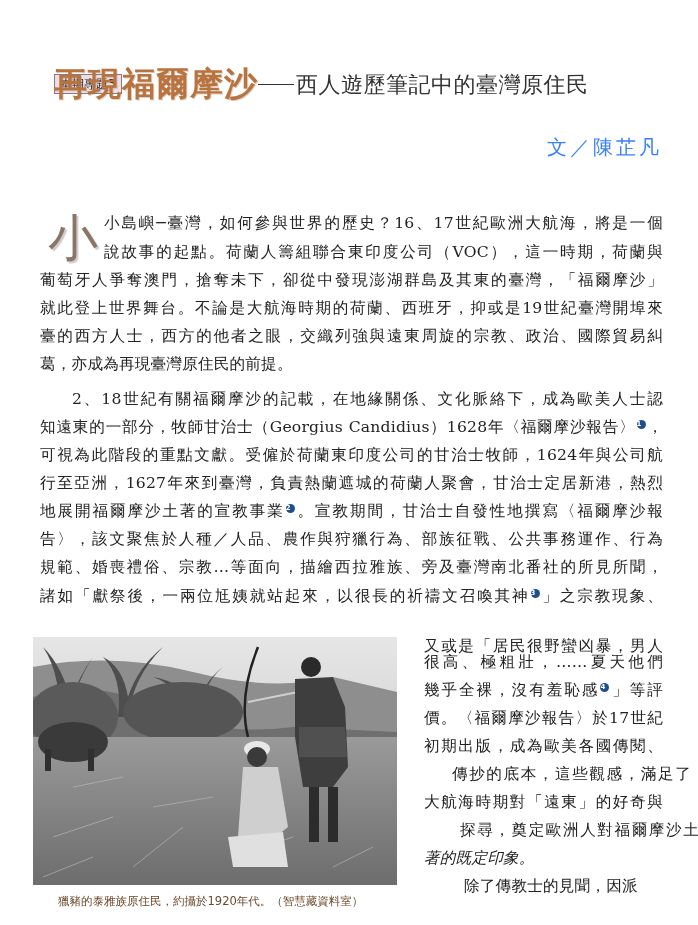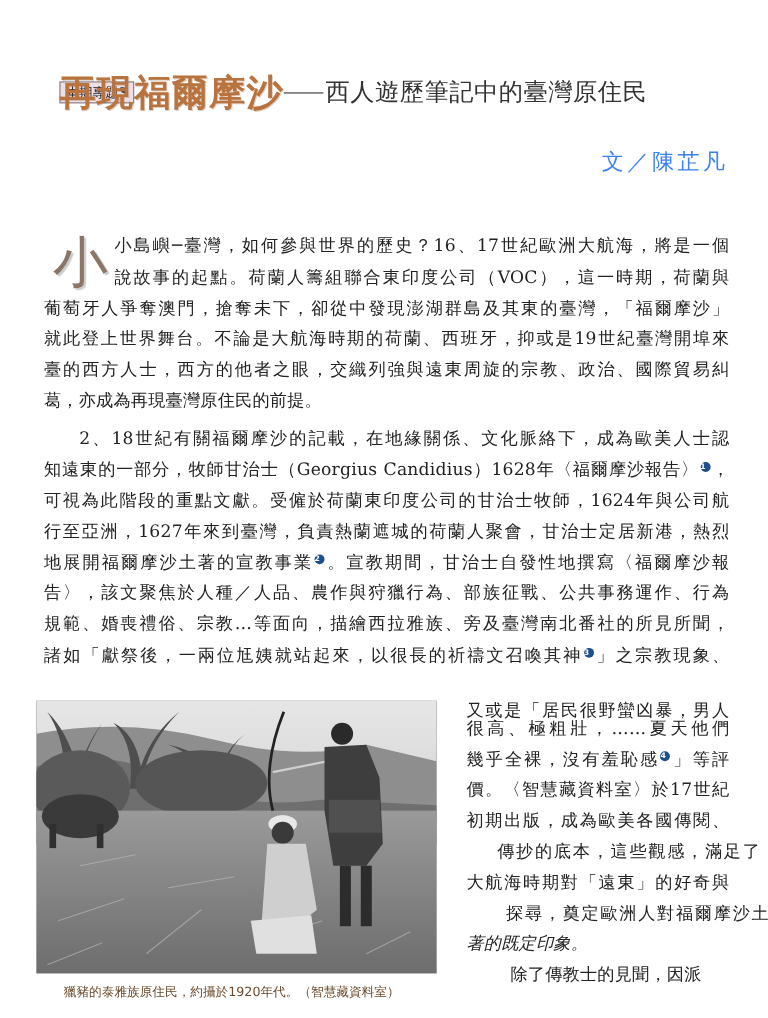--- a/index.html
+++ b/index.html
@@ -60,21 +60,21 @@
     <div class="abs line indent" style="top: 500px;"><span>地展開福爾摩沙土著的宣教事業</span><span class="note">2</span><span>。宣教期間，甘治士自發性地撰寫〈福爾摩沙報</span></div>
     <div class="abs line indent" style="top: 528px;"><span>告〉，該文聚焦於人種／人品、農作與狩獵行為、部族征戰、公共事務運作、行為</span></div>
     <div class="abs line indent" style="top: 556px;"><span>規範、婚喪禮俗、宗教…等面向，描繪西拉雅族、旁及臺灣南北番社的所見所聞，</span></div>
     <div class="abs line indent" style="top: 585px;"><span>諸如「獻祭後，一兩位尪姨就站起來，以很長的祈禱文召喚其神</span><span class="note">3</span><span>」之宗教現象、</span></div>
   </div>
 
 <div id="col">
     <div class="abs line col" style="top: 623px; margin-top: 12px;"><span>又或是「居民很野蠻凶暴，男人</span></div>
     <div class="abs line col" style="top: 651px;"><span>很高、極粗壯，……夏天他們</span></div>
     <div class="abs line col" style="top: 679px;"><span>幾乎全裸，沒有羞恥感</span><span class="note">4</span><span>」等評</span></div>
-    <div class="abs line col" style="top: 707px;"><span>價。〈智慧藏資料室〉於17世紀</span></div>
+    <div class="abs line col" style="top: 707px;"><span>價。〈福爾摩沙報告〉於17世紀</span></div>
     <div class="abs line col" style="top: 735px;"><span>初期出版，成為歐美各國傳閱、</span></div>
     <div class="abs line col" style="top: 763px; margin-left: 28px;"><span>傳抄的底本，這些觀感，滿足了</span></div>
     <div class="abs line col" style="top: 791px;"><span>大航海時期對「遠東」的好奇與</span></div>
     <div class="abs line col" style="top: 819px; margin-left: 36px;"><span>探尋，奠定歐洲人對福爾摩沙土</span></div>
     <div class="abs line col last" style="top: 847px; font-style: italic;"><span>著的既定印象。</span></div>
   </div>
 
 <div class="abs line col last" style="top:875px;"><span class="ind" style="display:inline-block;width:40px;"></span><span>除了傳教士的見聞，因派</span></div>
 
 <div class="abs photo">

